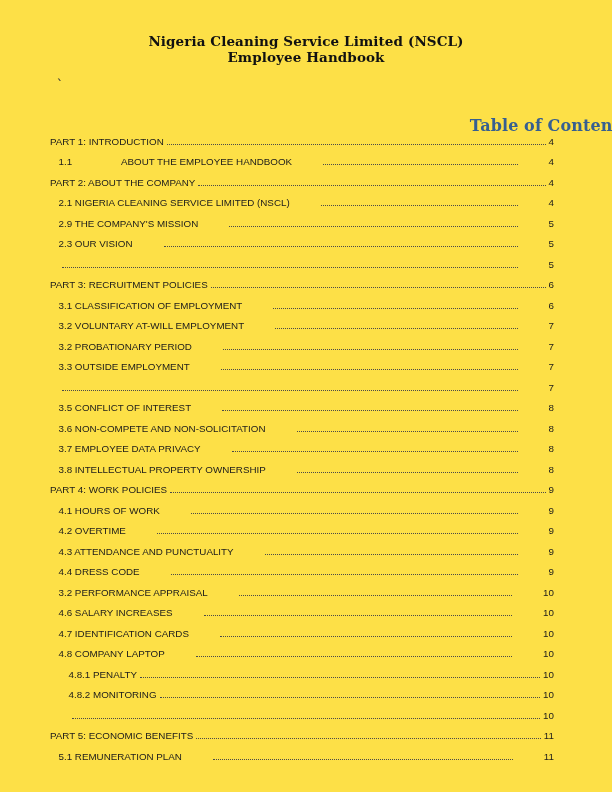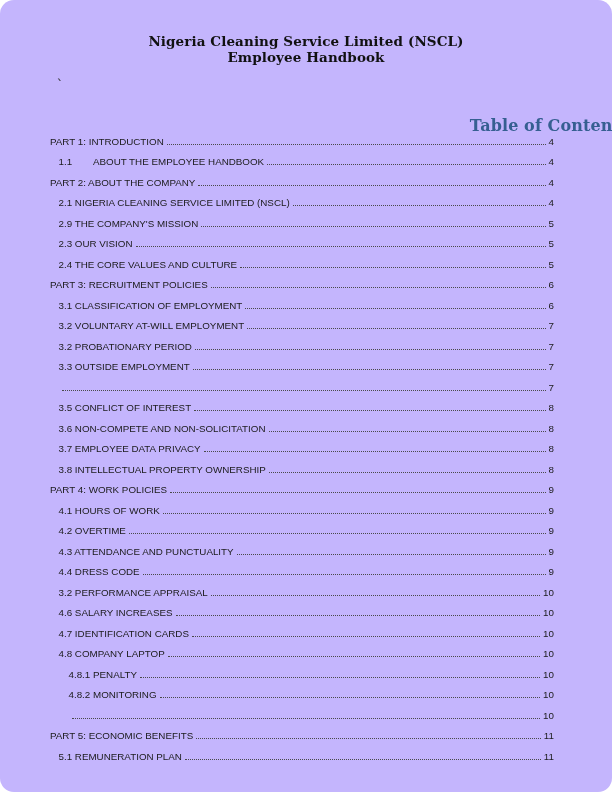--- a/index.html
+++ b/index.html
@@ -1,23 +1,22 @@
 <!DOCTYPE html>
 <html><head>
 <meta charset="utf-8">
 <style>
   html,body { margin:0; padding:0; background:#ffffff; }
   .page {
     position:relative;
     width:612px; height:792px;
-    background:#c4b5fd;
+    background:#fde047;
     overflow:hidden;
     font-family:"Liberation Sans", sans-serif;
     color:#1a1a1a;
-    border-radius:14px;
   }
   .doc-title {
     position:absolute; top:33px; left:0; width:612px;
     text-align:center;
     font-family:"DejaVu Serif", serif;
     font-weight:bold;
     font-size:13.5px;
     line-height:16px;
     color:#111111;
     letter-spacing:0.1px;
@@ -41,21 +40,21 @@
   .toc-row {
     height:20.5px;
     display:flex;
     align-items:flex-end;
     font-size:9.8px;
     line-height:11px;
     color:#1b1b1b;
     white-space:nowrap;
     justify-content:flex-end;
   }
-  .toc-row.lvl2 { padding-left:8.5px; }
+  .toc-row.lvl2 { padding-left:8.5px;gap:28px; }
   .toc-row.lvl3 { padding-left:18.5px; }
   .toc-num { display:inline-block; width:34.5px; flex:0 0 auto; }
   .toc-label { flex:0 0 auto; }
   .leader {
     flex:1 1 auto;
     border-bottom:1px dotted #4a4a4a;
     margin:0 3px 2px 3px;
     min-width:8px;
   }
   .toc-page { flex:0 0 auto; text-align:right; }
@@ -100,21 +99,20 @@
         <span class="toc-label">2.9 THE COMPANY'S MISSION</span>
         <span class="leader"></span>
         <span class="toc-page">5</span>
       </div>
       <div class="toc-row lvl2">
         <span class="toc-label">2.3 OUR VISION</span>
         <span class="leader"></span>
         <span class="toc-page">5</span>
       </div>
       <div class="toc-row lvl2">
-        <span class="toc-label">2.4 THE CORE VALUES AND CULTURE</span>
         <span class="leader"></span>
         <span class="toc-page">5</span>
       </div>
       <div class="toc-row lvl1">
         <span class="toc-label">PART 3: RECRUITMENT POLICIES</span>
         <span class="leader"></span>
         <span class="toc-page">6</span>
       </div>
       <div class="toc-row lvl2">
         <span class="toc-label">3.1 CLASSIFICATION OF EMPLOYMENT</span>

